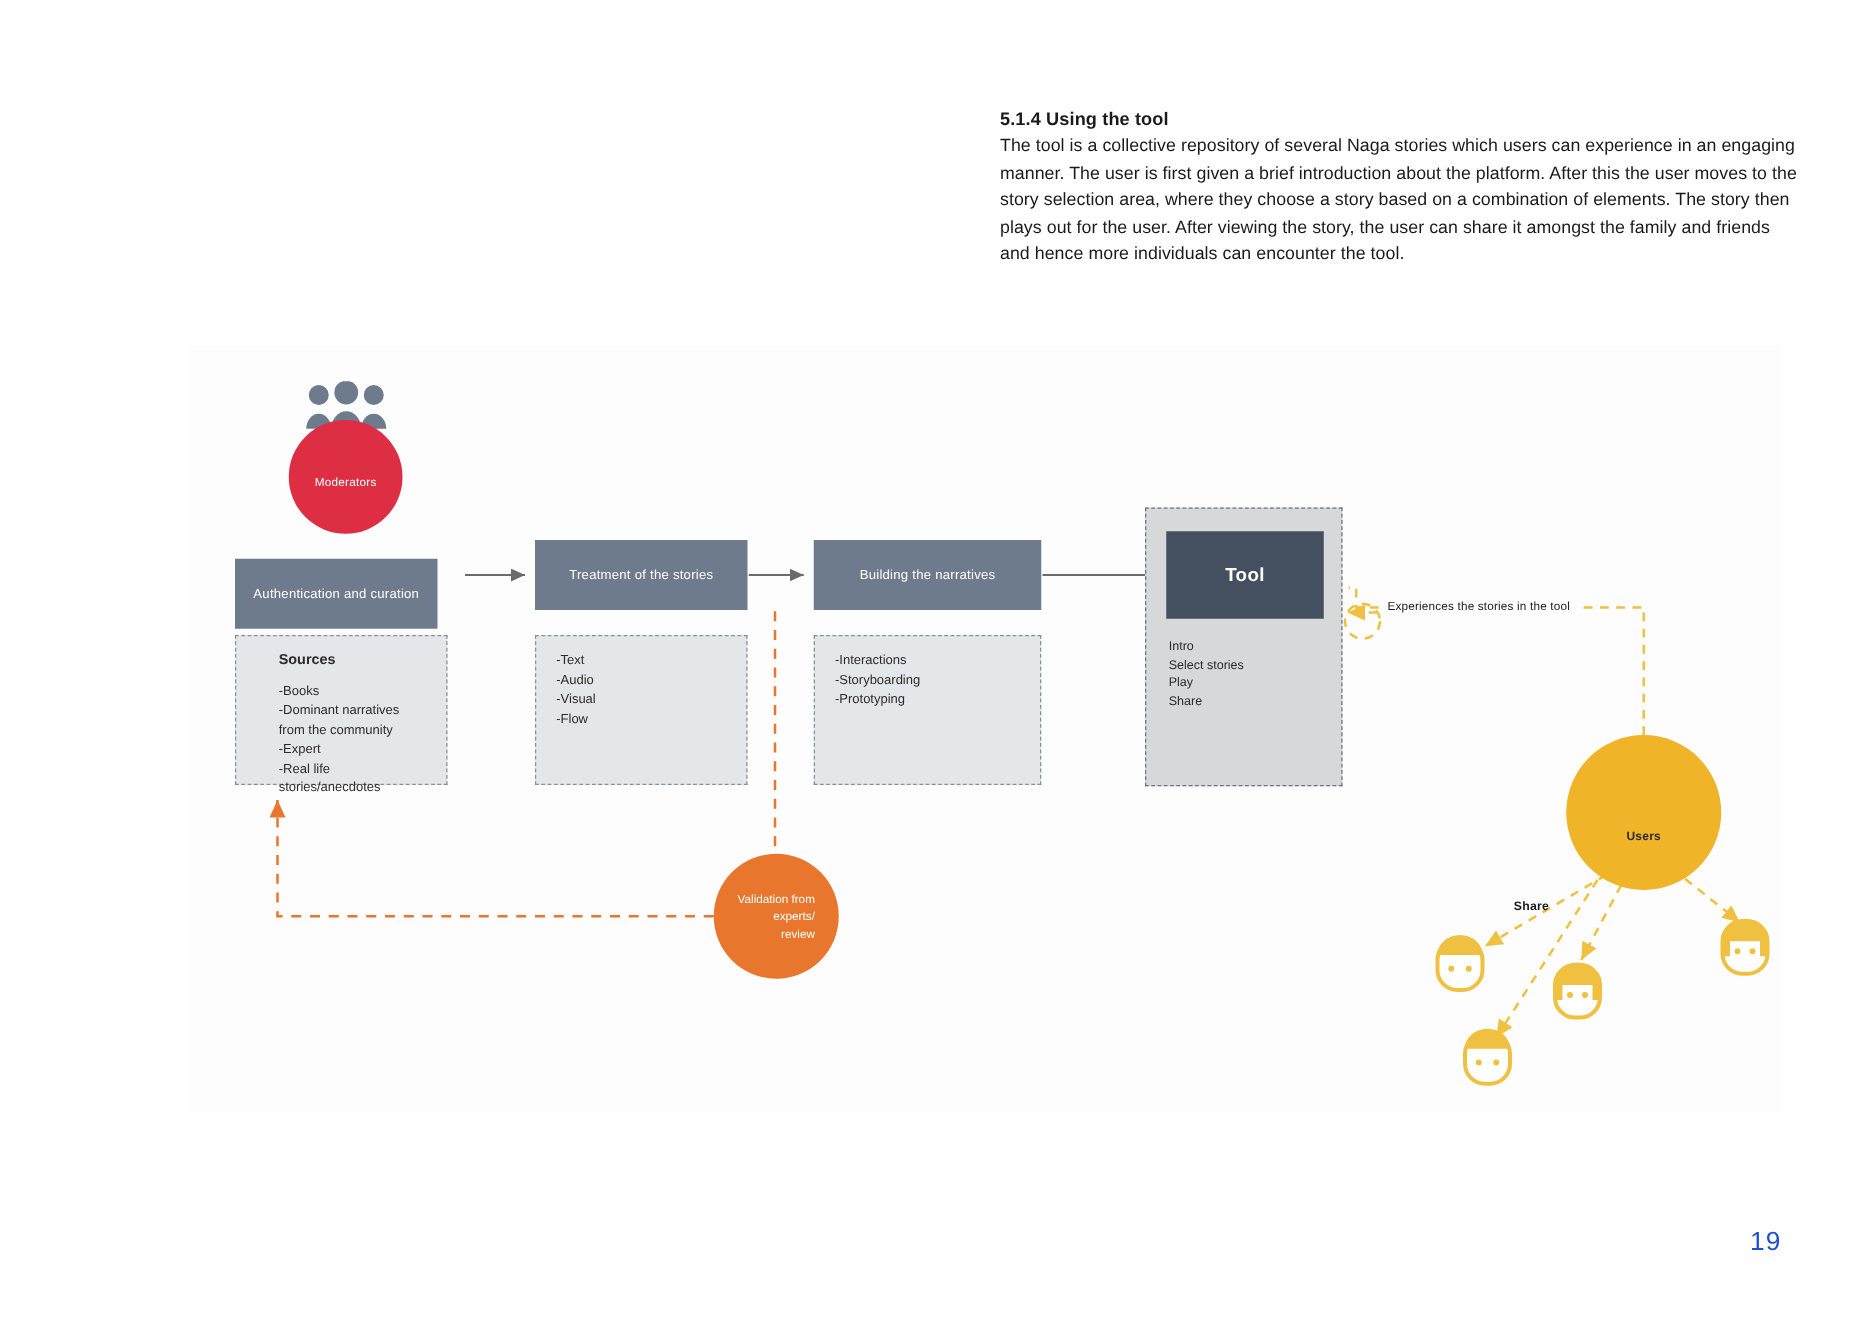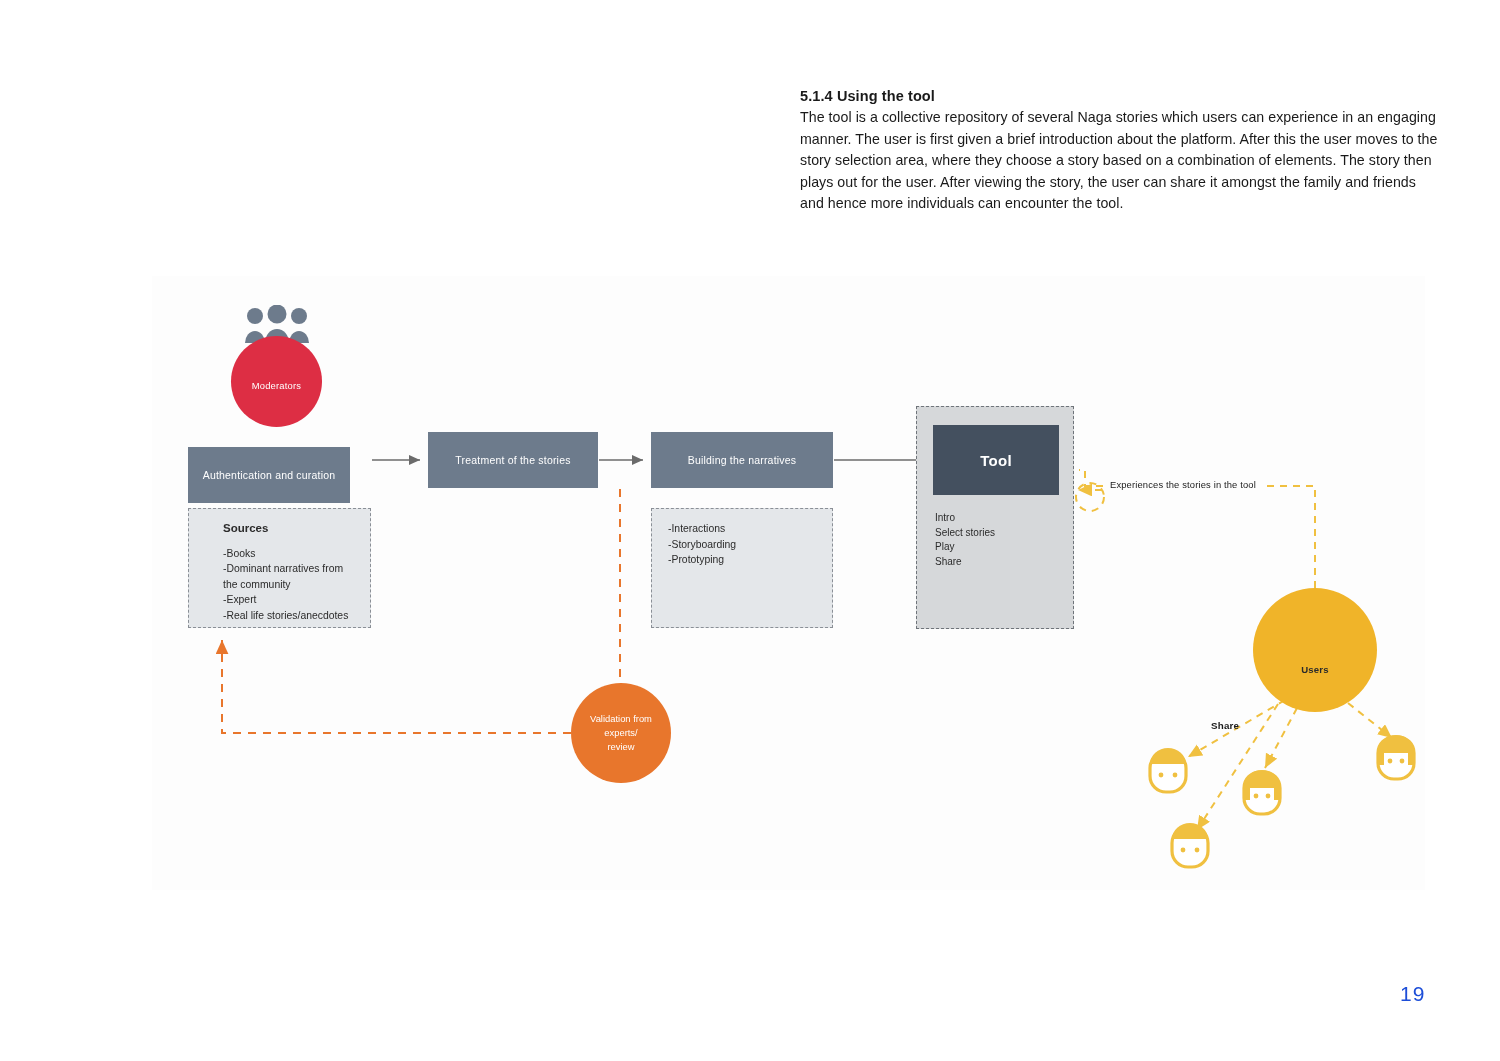--- a/index.html
+++ b/index.html
@@ -44,21 +44,21 @@
   #box-auth{left:188px;top:431px;width:162px;height:56px;margin-top:16px;}
   #box-treat{left:428px;top:432px;width:170px;height:56px;}
   #box-build{left:651px;top:432px;width:182px;height:56px;}
 
   
   .dbox{
     position:absolute;background:#e4e7ea;border:1px dashed #8a8f96;
     padding:12px 16px;box-sizing:border-box;
     font-size:10.4px;line-height:15.5px;color:#2b2b2b;
   }
-  #det-sources{left:188px;top:508px;width:183px;height:120px;padding-left:34px;}
+  #det-sources{left:188px;top:508px;width:170px;height:120px;padding-left:34px;}
   #det-treat{left:428px;top:508px;width:170px;height:120px;}
   #det-build{left:651px;top:508px;width:182px;height:120px;}
   .dbox .dtitle{font-weight:bold;font-size:11.5px;margin-bottom:9px;}
   .dbox .dline{white-space:normal;}
 
   
   #tool-wrap{
     position:absolute;left:916px;top:406px;width:158px;height:223px;
     background:#d6d8da;border:1px dashed #6f747a;box-sizing:border-box;
   }
@@ -75,21 +75,21 @@
   
   .circ{
     position:absolute;border-radius:50%;
     display:flex;align-items:center;justify-content:center;
     color:#ffffff;text-align:center;
   }
   #circ-mod{left:231px;top:336px;width:91px;height:91px;background:#dd2e44;
             font-size:9.4px;letter-spacing:.2px;}
   #circ-mod span{transform:translateY(4px);}
   #circ-valid{left:571px;top:683px;width:100px;height:100px;background:#e8762c;
-              font-size:9.4px;line-height:14px;}
+              font-size:9.4px;line-height:14px;text-align:right;}
   #circ-users{left:1253px;top:588px;width:124px;height:124px;background:#f0b429;}
   #users-label{
     position:absolute;left:1253px;top:664px;width:124px;text-align:center;
     font-size:9.6px;font-weight:bold;color:#2b2b2b;letter-spacing:.2px;
   }
 
   
   #mod-people{position:absolute;left:243px;top:305px;width:68px;height:40px;}
 
   
@@ -227,20 +227,26 @@
   </div>
 
   <div class="dbox" id="det-sources">
     <div class="dtitle">Sources</div>
     <div class="dline">-Books</div>
     <div class="dline">-Dominant narratives from the community</div>
     <div class="dline">-Expert</div>
     <div class="dline">-Real life stories/anecdotes</div>
   </div>
 
+  <div class="dbox" id="det-treat">
+    <div class="dline">-Text</div>
+    <div class="dline">-Audio</div>
+    <div class="dline">-Visual</div>
+    <div class="dline">-Flow</div>
+  </div>
 
   <div class="dbox" id="det-build">
     <div class="dline">-Interactions</div>
     <div class="dline">-Storyboarding</div>
     <div class="dline">-Prototyping</div>
   </div>
 
   <div id="tool-wrap"></div>
   <div id="tool-head">
     <span>Tool</span>

